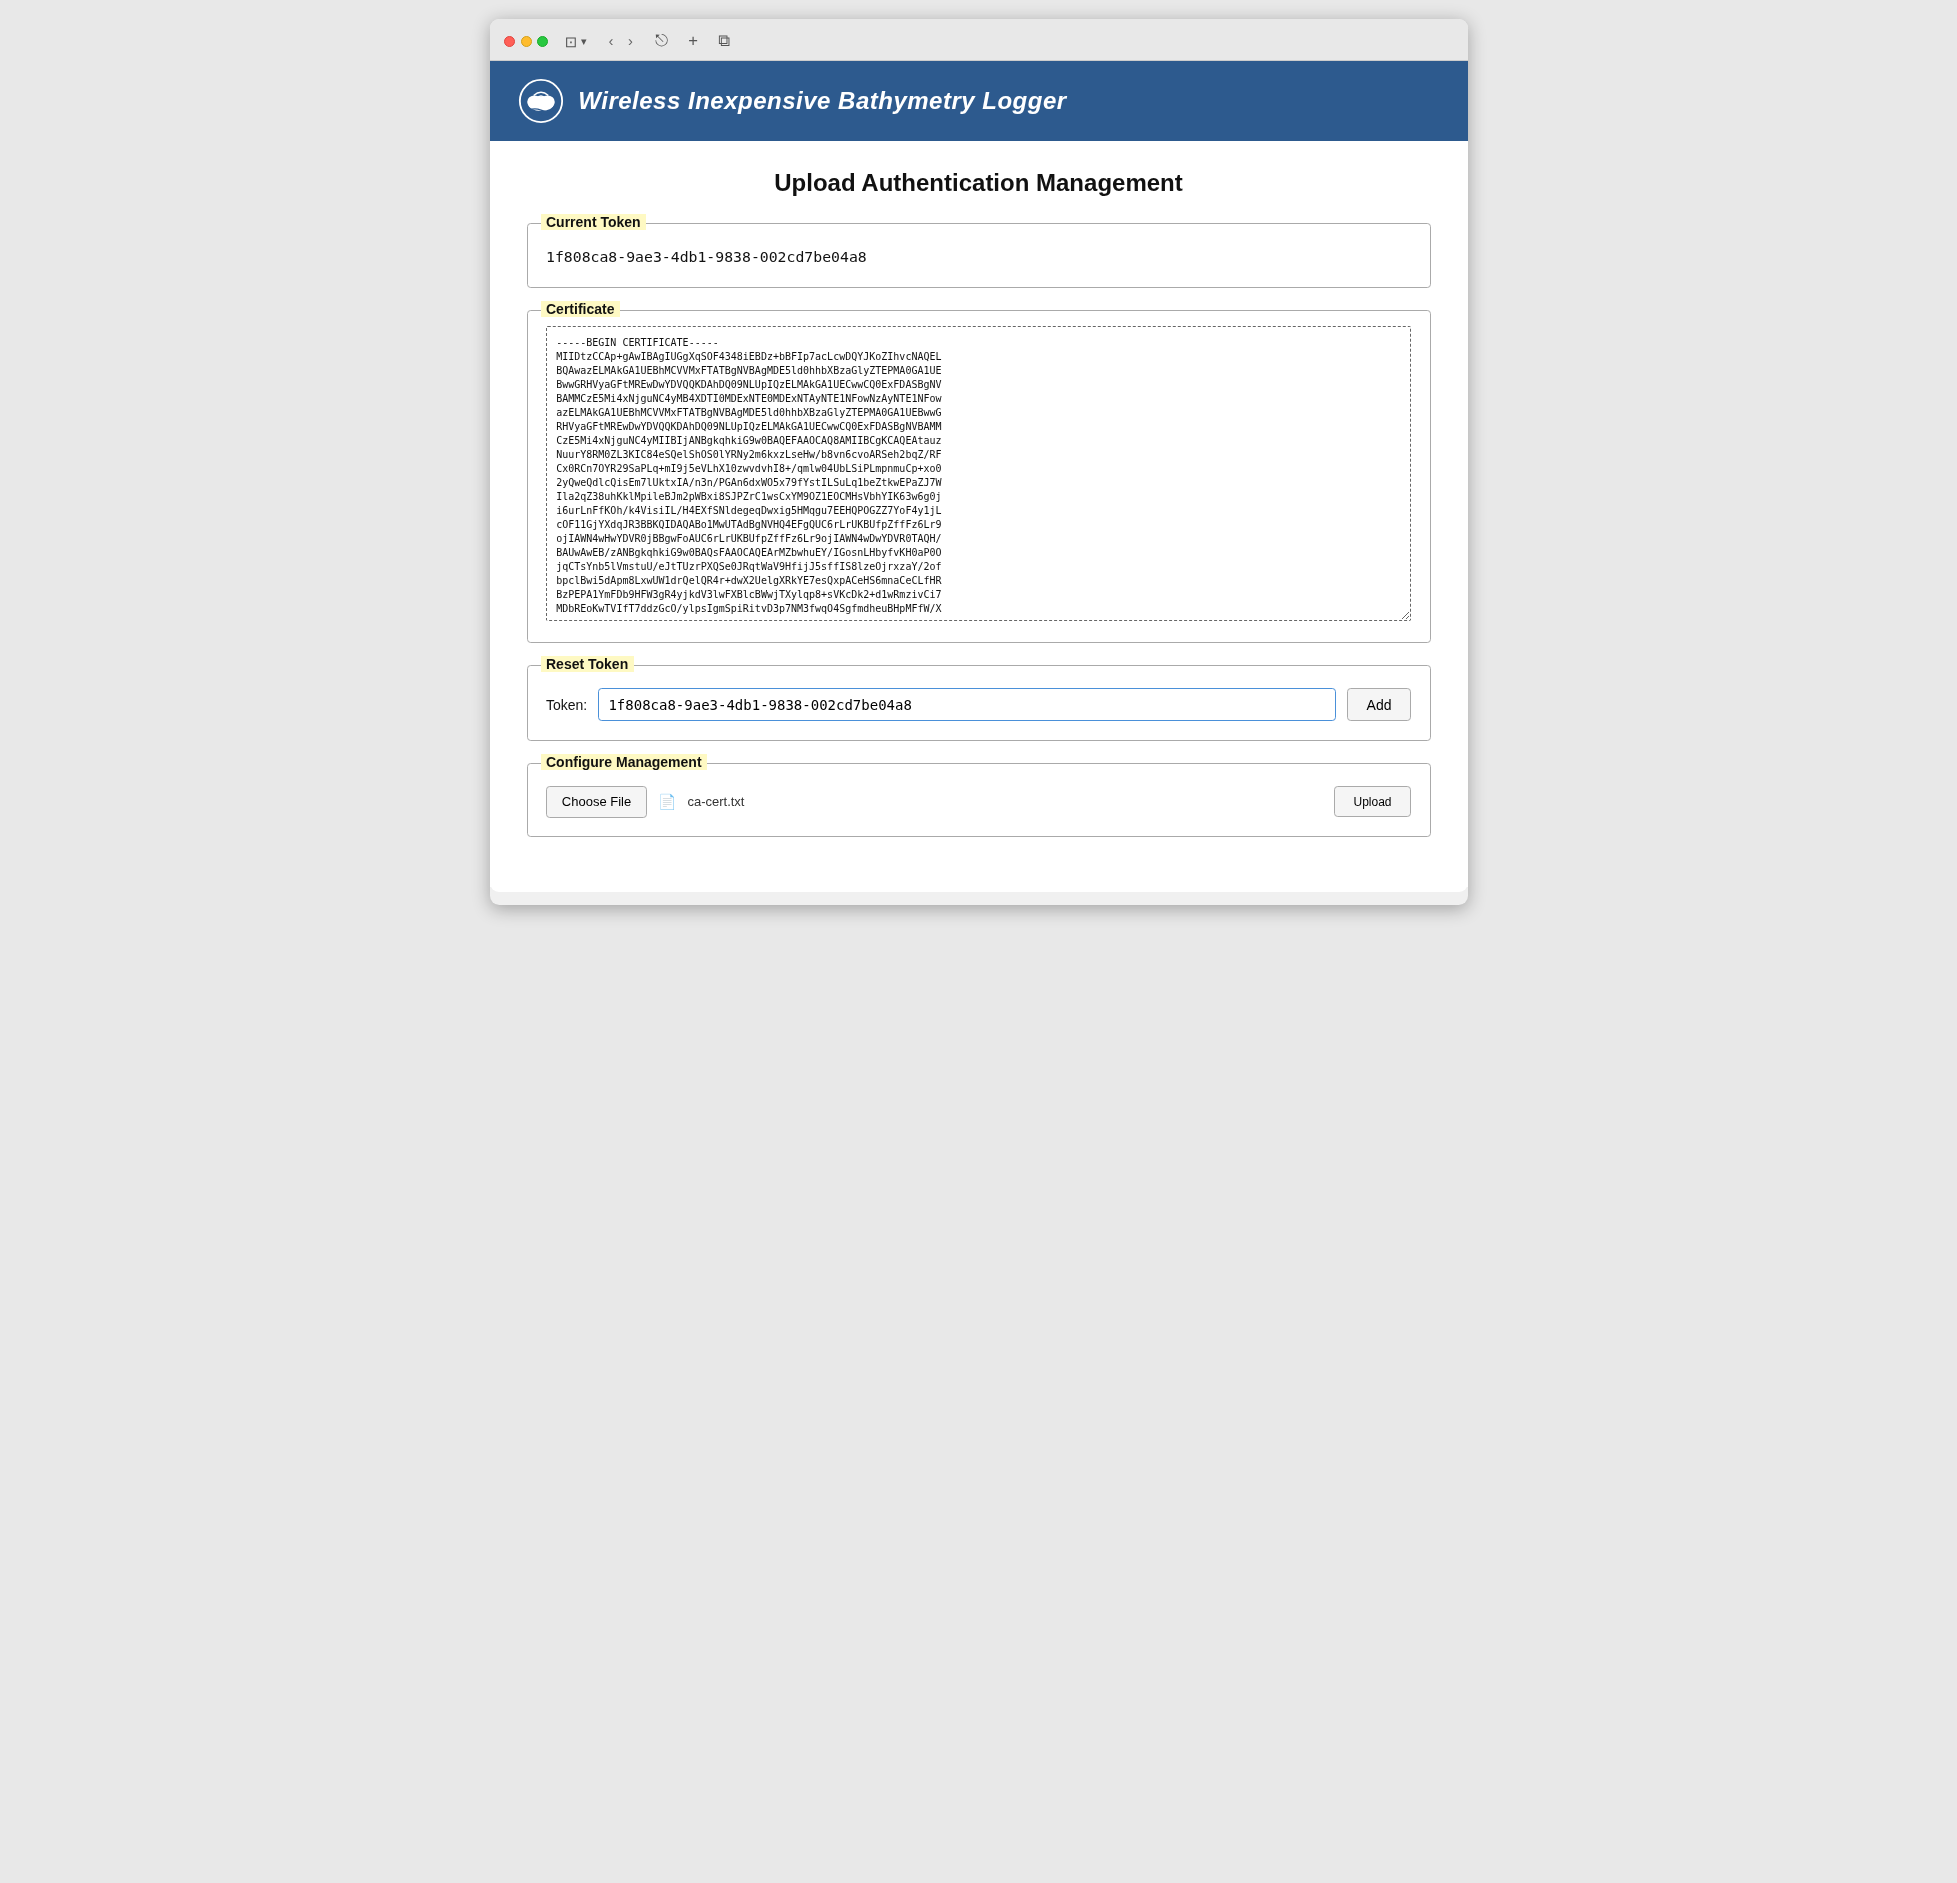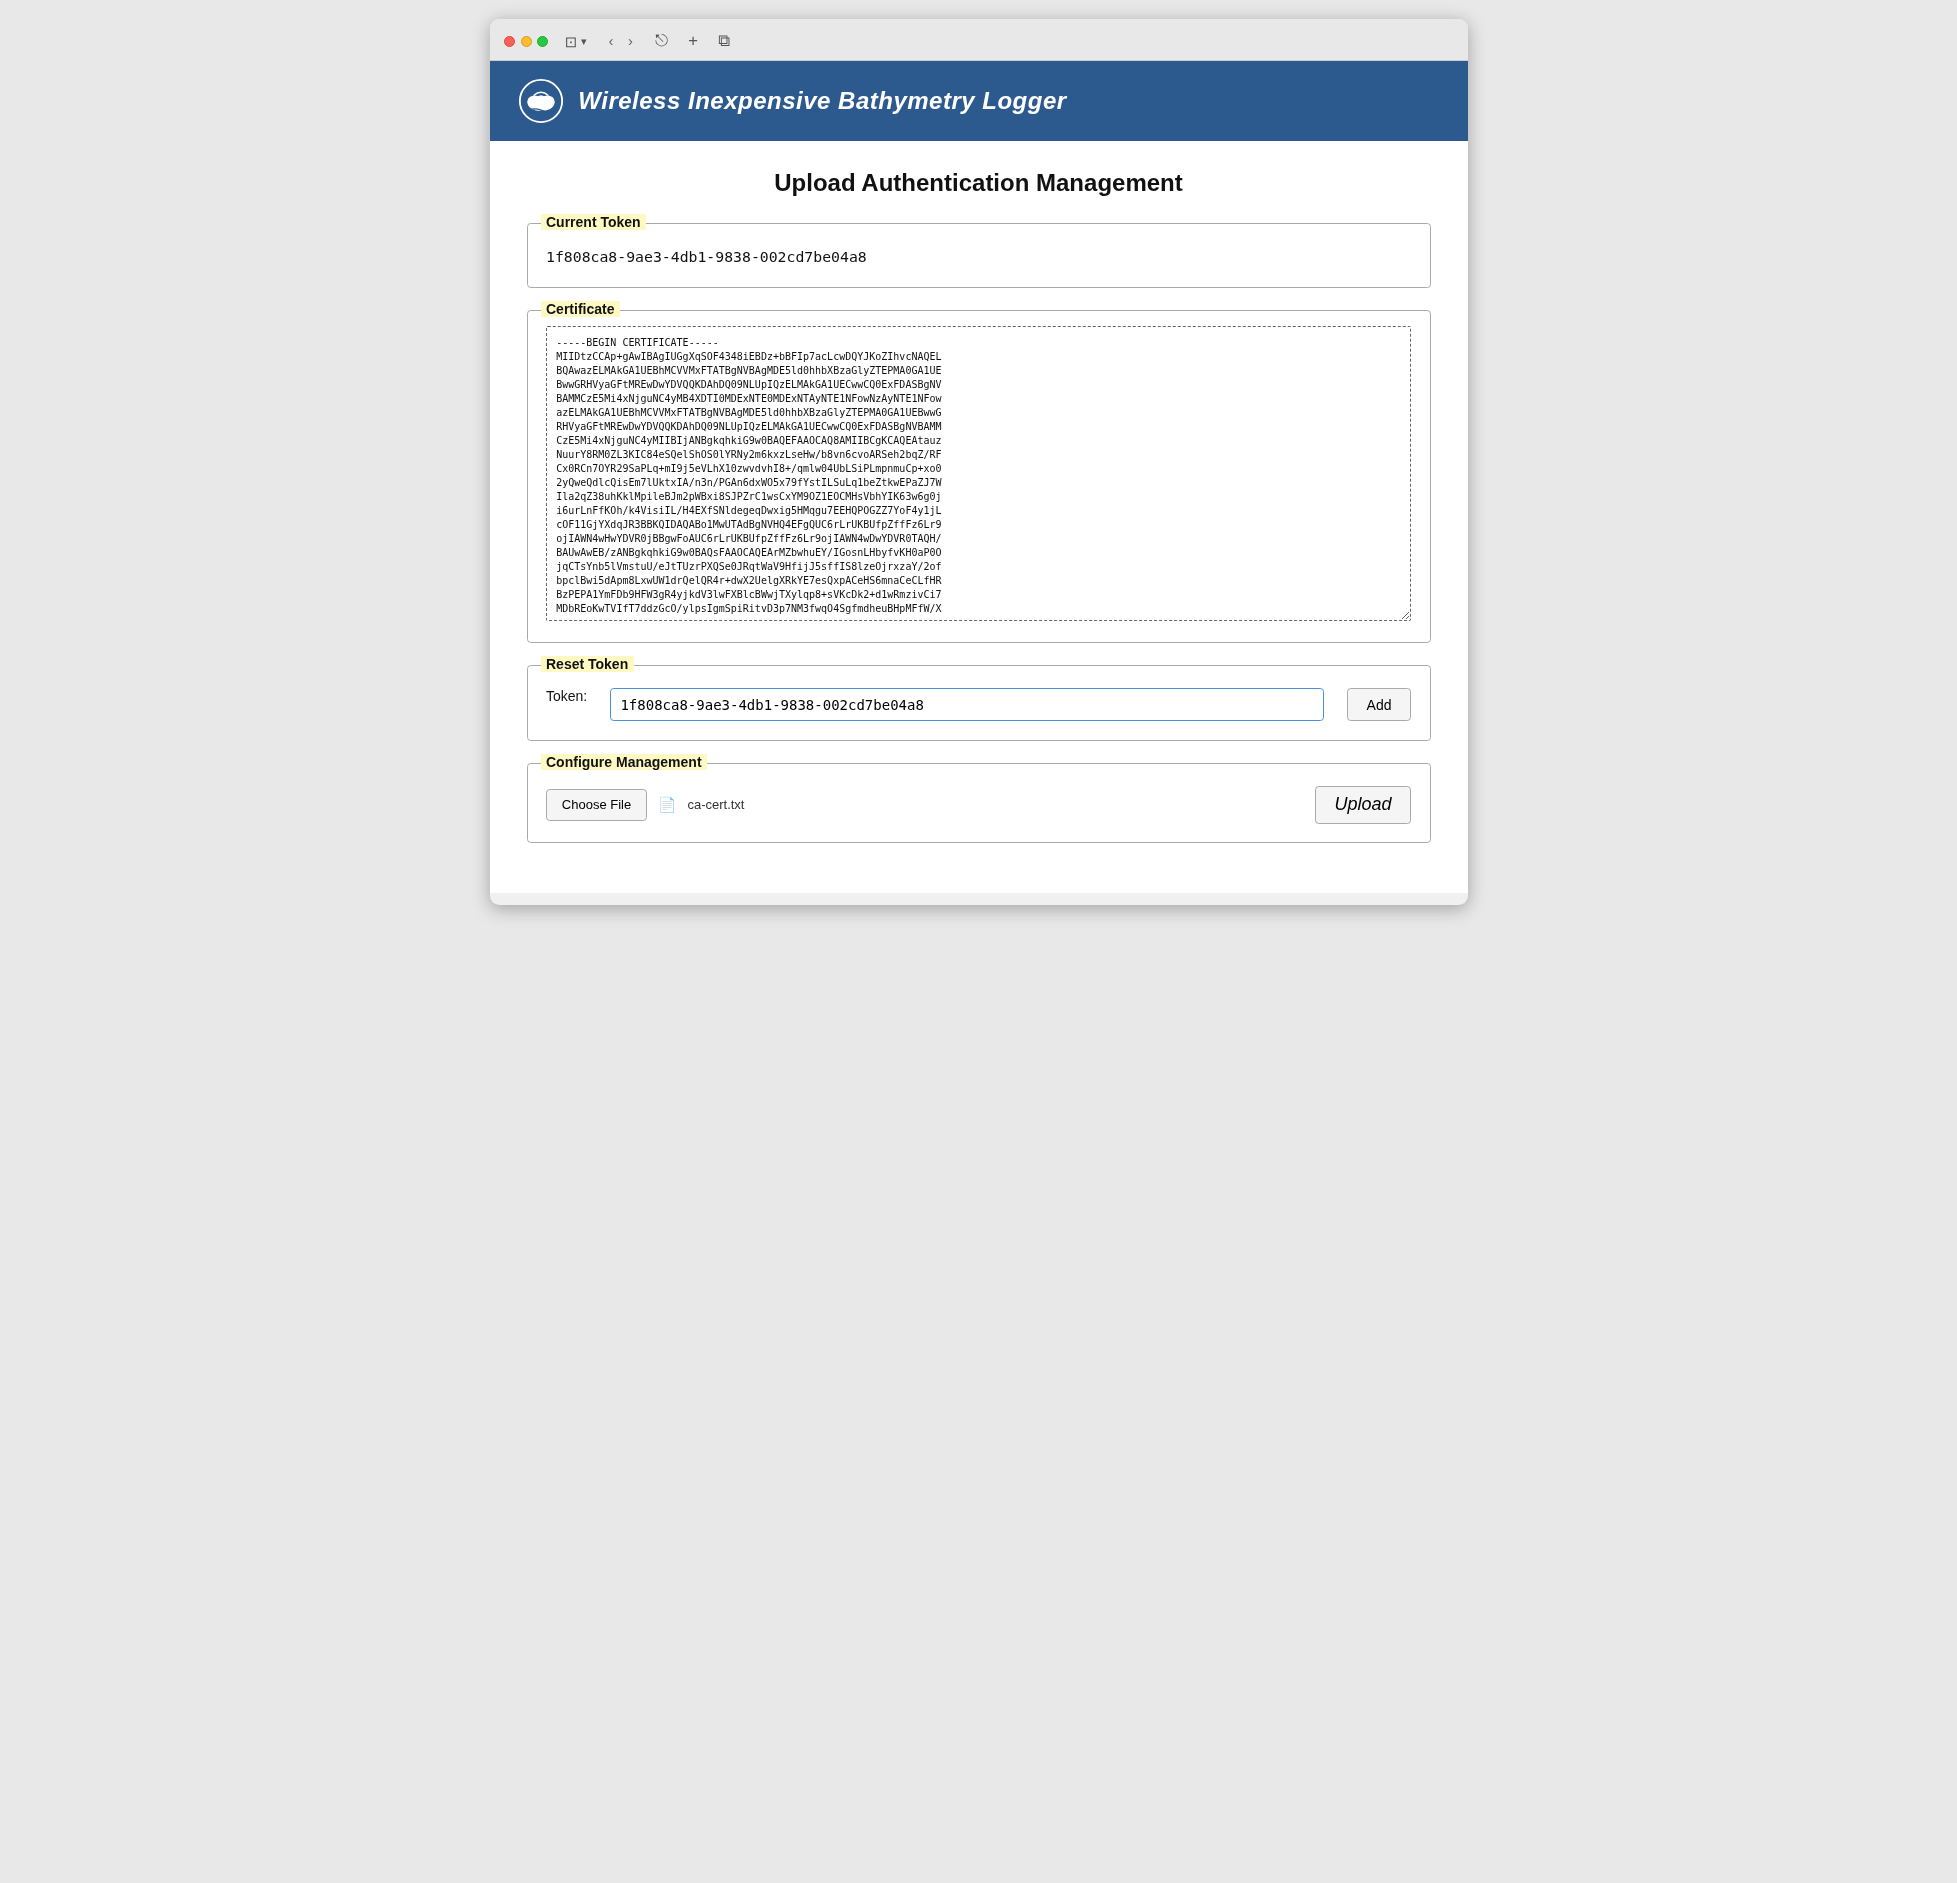--- a/index.html
+++ b/index.html
@@ -206,21 +206,22 @@
       resize: vertical;
       outline: none;
       background: white;
       color: #111;
       line-height: 1.4;
     }
 
     
     .token-row {
       display: flex;
-      gap: 23px;
+      align-items: center;
+      gap: 11px;
       padding-top: 7.4px;
     }
 
     .token-label {
       font-size: 14px;
       color: #111;
       white-space: nowrap;
     }
 
     .token-input {
@@ -270,23 +271,22 @@
       font-size: 13px;
       color: #333;
     }
 
     .upload-btn {
       margin-left: auto;
       padding: 7.4px 18.5px;
       background: #f5f5f5;
       border: 0.9px solid #aaa;
       border-radius: 3.7px;
-      font-size: 18px;
-      cursor: pointer;
-      font-style: italic;
+      font-size: 12px;
+      cursor: pointer;
     }
   </style>
 </head>
 <body>
 
 <div class="browser-chrome">
 
   <div class="title-bar">
     <div class="traffic-lights">
       <div class="traffic-light tl-red"></div>

